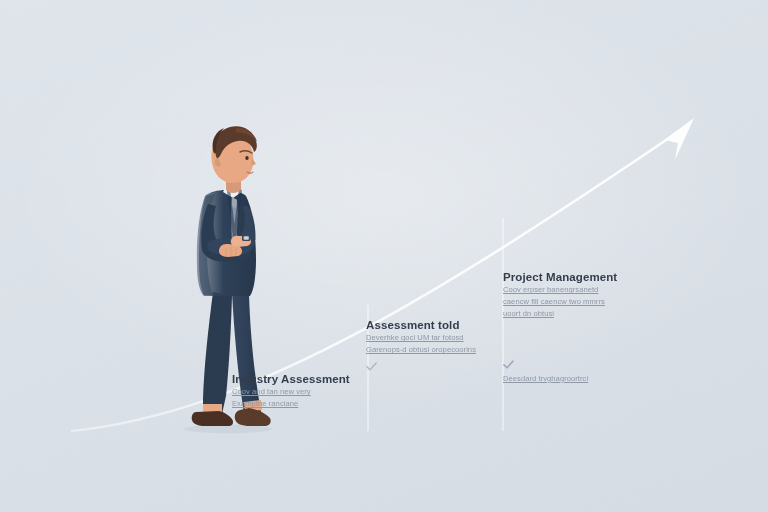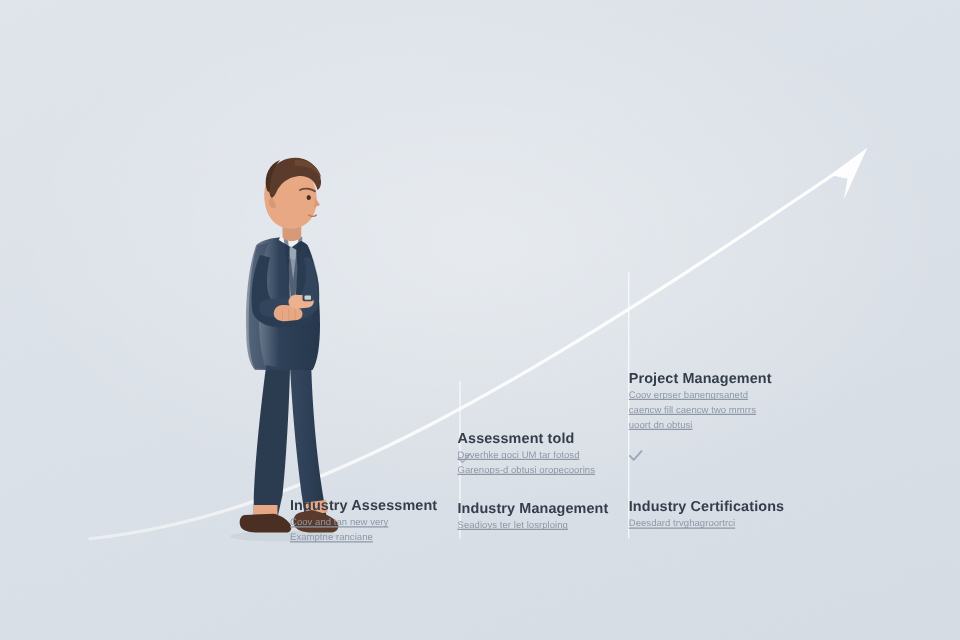--- a/index.html
+++ b/index.html
@@ -32,21 +32,20 @@
     position: absolute;
     inset: 0;
     width: 768px;
     height: 512px;
   }
 
   
   .callout {
     position: absolute;
     color: #3b4351;
-    margin-top: 26px;
   }
   .callout .c-title {
     font-size: 11.5px;
     font-weight: bold;
     letter-spacing: 0.1px;
     color: #343d4b;
     white-space: nowrap;
     line-height: 1.25;
   }
   .callout .c-line {
@@ -229,30 +228,25 @@
     <div class="c-line">Coov  and  tan  new  very</div>
     <div class="c-line">Examptne  ranciane</div>
   </div>
 
   <div class="callout soft" style="left:366px; top:318px;">
     <div class="c-title">Assessment told</div>
     <div class="c-line">Deverhke  goci  UM  tar  fotosd</div>
     <div class="c-line">Garenops-d  obtusi  oropecoorins</div>
   </div>
 
-  <div class="callout soft" style="left:366px; top:374px;">
-    <div class="c-title">Industry Management</div>
-    <div class="c-line">Seadioys  ter  let  losrploing</div>
-  </div>
 
   <div class="callout soft" style="left:503px; top:270px;">
     <div class="c-title">Project Management</div>
     <div class="c-line">Coov  erpser  banengrsanetd</div>
     <div class="c-line">caencw  fill  caencw  two  mmrrs</div>
     <div class="c-line">uoort  dn  obtusi</div>
   </div>
 
   <div class="callout soft" style="left:503px; top:373px;">
-    <div class="c-title">Industry Certifications</div>
     <div class="c-line">Deesdard  trvghagroortrci</div>
   </div>
 
 </div>
 
 </body></html>

